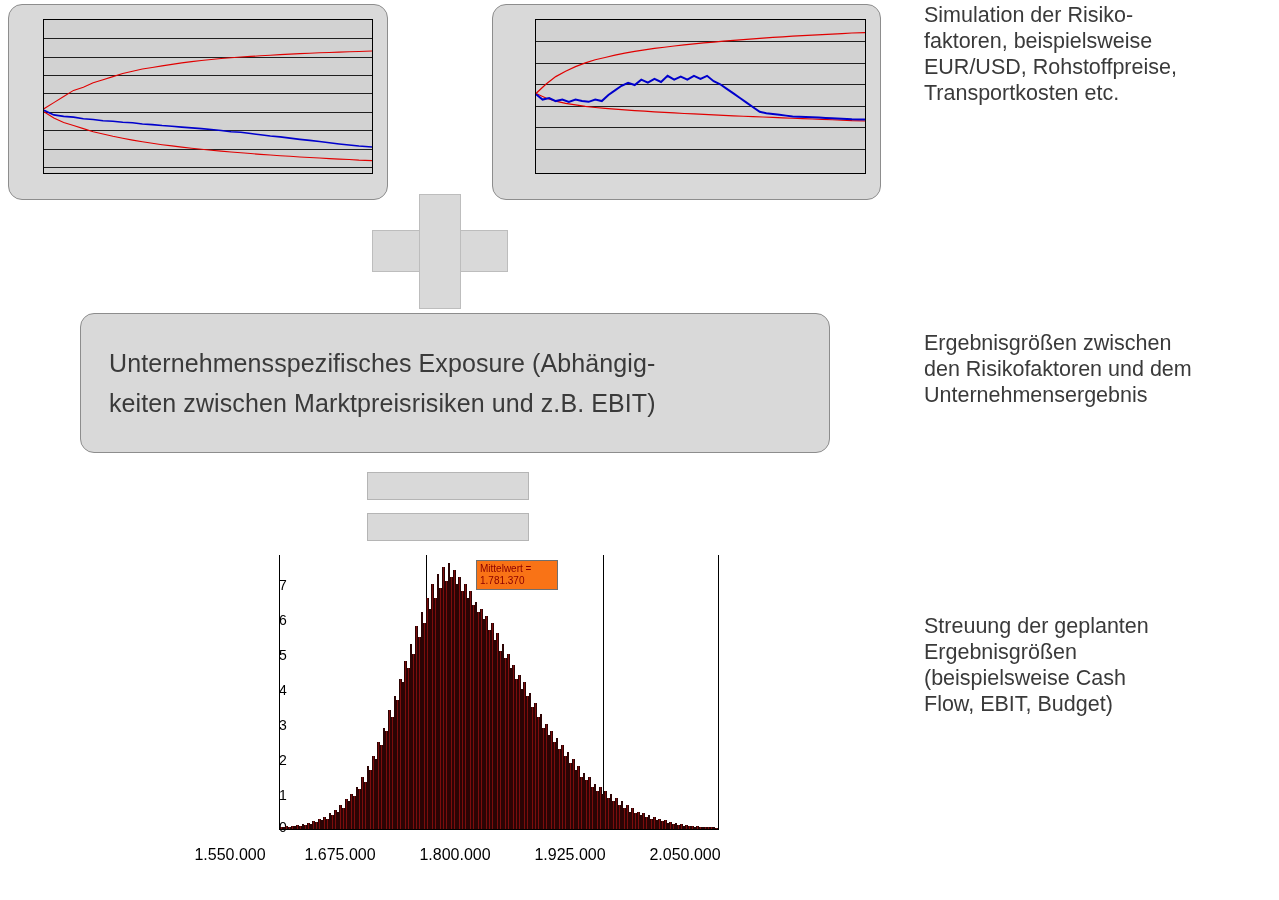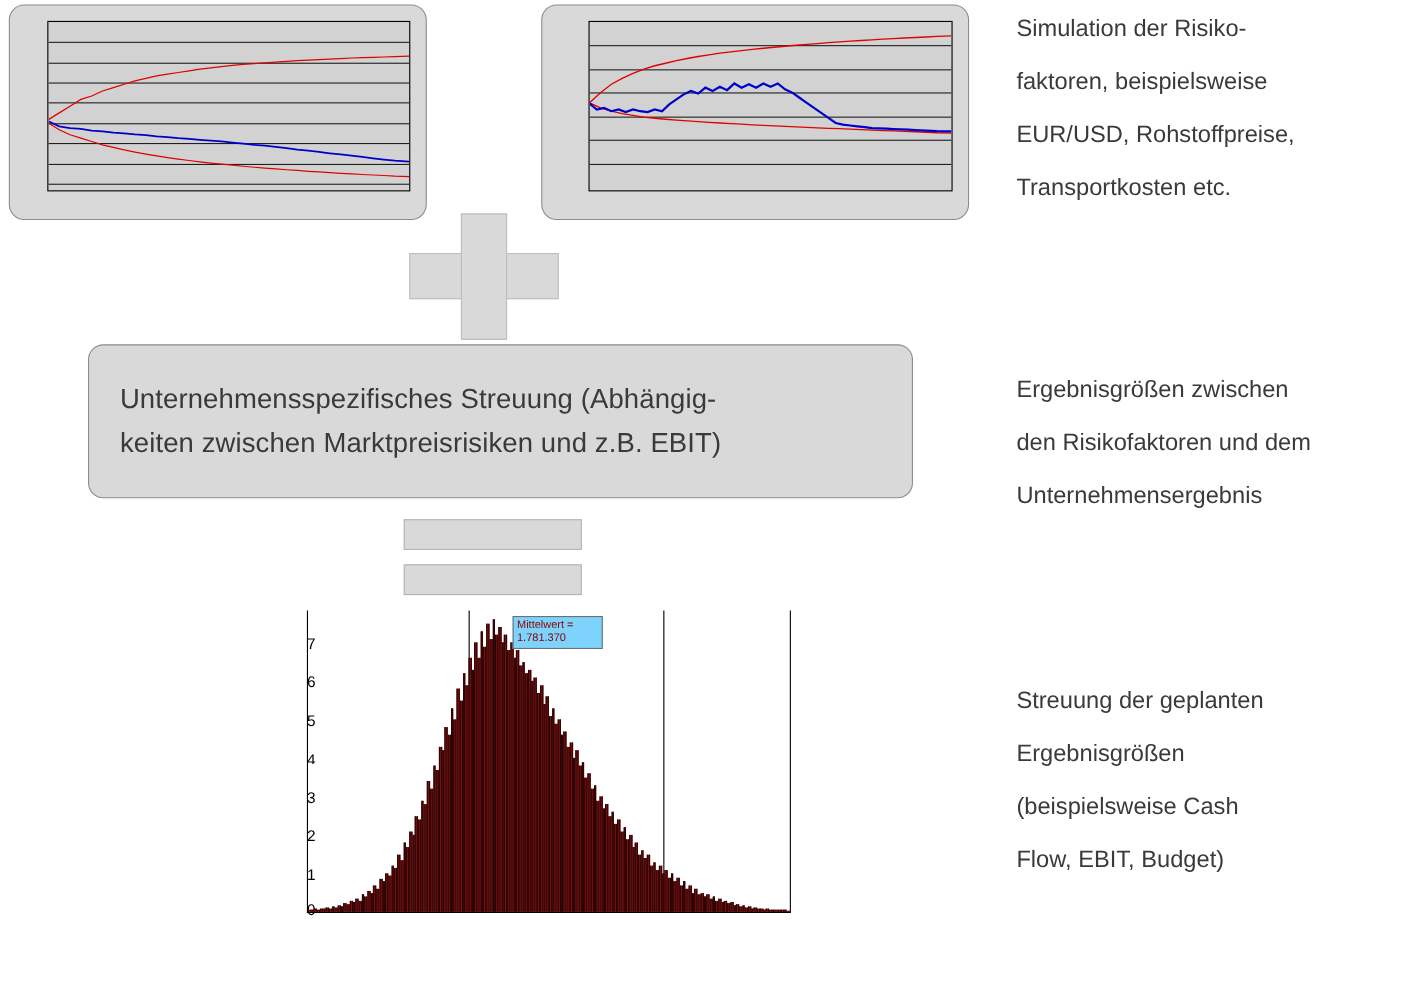--- a/index.html
+++ b/index.html
@@ -185,24 +185,24 @@
   #hist-bars .bar {
     flex: 1 1 auto;
     background: #7b0d0d;
     border-left: 1px solid #2b0404;
     border-right: 1px solid #2b0404;
     box-sizing: border-box;
     min-width: 0;
   }
   .mean-callout {
     position: absolute;
-    left: 236px;
+    left: 246px;
     top: 5px;
     width: 82px;
-    background: #7dd3fc;
+    background: #f97316;
     border: 1px solid #6f6f6f;
     padding: 2px 3px;
     font-size: 10px;
     line-height: 12px;
     color: #8b0000;
     box-sizing: border-box;
   }
   #hist-xlabels {
     position: absolute;
     left: 0;
@@ -216,21 +216,21 @@
     line-height: 20px;
     color: #000;
     transform: translateX(-50%);
     white-space: nowrap;
   }
 
   
   .caption {
     position: absolute;
     font-size: 21.5px;
-    line-height: 48px;
+    line-height: 26px;
     color: #3a3a3a;
     white-space: pre-line;
   }
   #caption-1 { left: 924px; top: 2px;   width: 340px; }
   #caption-2 { left: 924px; top: 330px; width: 330px; }
   #caption-3 { left: 924px; top: 613px; width: 330px; }
 </style>
 </head>
 <body>
 
@@ -347,21 +347,21 @@
     </div>
   </div>
 </div>
 
 <div id="plus-sign">
   <div class="bar-h"></div>
   <div class="bar-v"></div>
 </div>
 
 <div class="panel" id="exposure-box">
-  <div id="exposure-text">Unternehmensspezifisches Streuung (Abhängig-
+  <div id="exposure-text">Unternehmensspezifisches Exposure (Abhängig-
 keiten zwischen Marktpreisrisiken und z.B. EBIT)</div>
 </div>
 
 <div class="connector-bar" id="connector-bar-1"></div>
 <div class="connector-bar" id="connector-bar-2"></div>
 
 <div id="histogram">
   <div id="hist-plot">
     <div id="hist-axis-left"></div>
     <div id="hist-axis-right"></div>
@@ -539,20 +539,27 @@
         <div class="bar" style="height: 0.641026%;"></div>
         <div class="bar" style="height: 0.769231%;"></div>
         <div class="bar" style="height: 0.641026%;"></div>
         <div class="bar" style="height: 0.641026%;"></div>
         <div class="bar" style="height: 0.512821%;"></div>
       </div>
 
     <div class="mean-callout" style="white-space:pre-line;">Mittelwert =
 1.781.370</div>
   </div>
+  <div id="hist-xlabels">
+    <span style="left:60px">1.550.000</span>
+    <span style="left:170px">1.675.000</span>
+    <span style="left:285px">1.800.000</span>
+    <span style="left:400px">1.925.000</span>
+    <span style="left:515px">2.050.000</span>
+  </div>
 </div>
 
 <div class="caption" id="caption-1">Simulation der Risiko-
 faktoren, beispielsweise
 EUR/USD, Rohstoffpreise,
 Transportkosten etc.</div>
 <div class="caption" id="caption-2">Ergebnisgrößen zwischen
 den Risikofaktoren und dem
 Unternehmensergebnis</div>
 <div class="caption" id="caption-3">Streuung der geplanten

